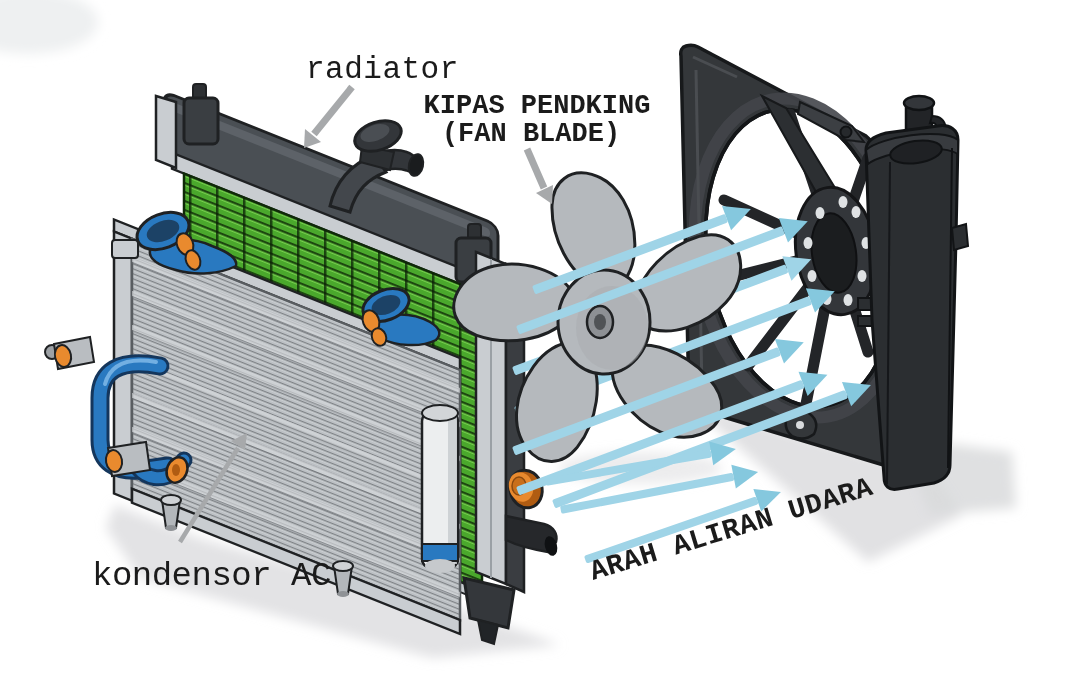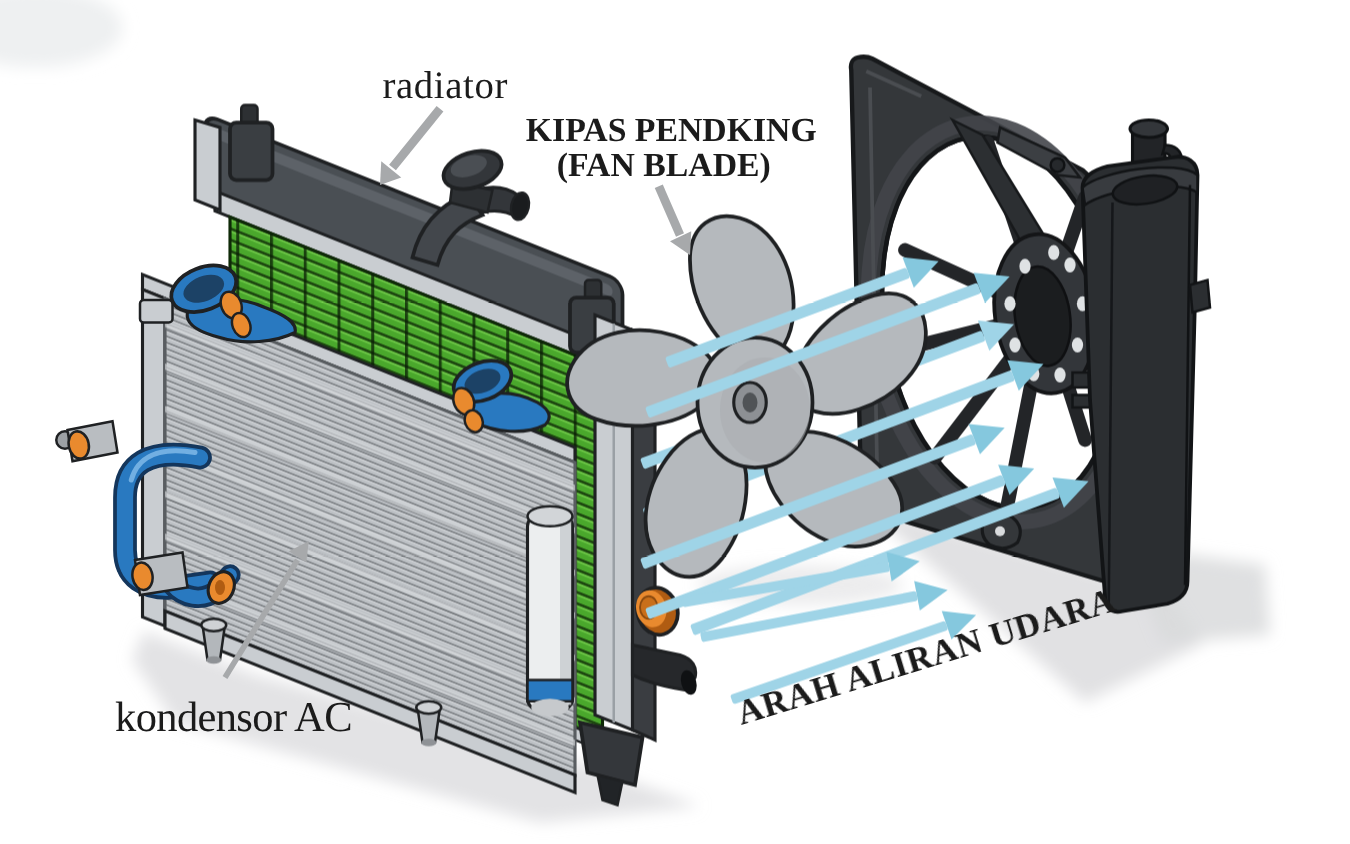--- a/index.html
+++ b/index.html
@@ -7,21 +7,21 @@
     --label-arrow:#a7a9ab; --shadow:#d9dadc; --fan-gray:#b5b9bd;
     --outline:#1f2123; --shroud:#34373a; --shroud-dark:#17191b;
     --reservoir:#2b2e31; --radiator-tank:#4a4f54; --frame-silver:#c9cdd1;
     --core-green:#4aa82c; --core-green-dark:#1d4710; --core-green-light:#74cf4c;
     --condenser-gray:#bcc0c4; --condenser-line:#7f8387; --pipe-blue:#2979c0;
     --pipe-blue-dark:#14365c; --fitting-orange:#e98a2e; --drier-white:#eceeef;
     --bg:#ffffff;
   }
   html,body{margin:0;padding:0;background:#e8e8e8;}
   .stage{width:1080px;height:675px;background:var(--bg);position:relative;overflow:hidden;
-         font-family:Liberation Serif, serif;}
+         font-family:Liberation Mono, monospace;}
   svg{display:block}
   .st{stroke:var(--outline);} .w2{stroke-width:2;} .w25{stroke-width:2.5;} .w3{stroke-width:3;}
   .f-shadow{fill:var(--shadow);} .f-arrow{fill:var(--arrow-blue);}
   .f-arrowd{fill:var(--arrow-blue-deep);}
   .f-labelarrow{fill:var(--label-arrow);} .s-labelarrow{stroke:var(--label-arrow);}
   .f-fan{fill:var(--fan-gray);} .f-shroud{fill:var(--shroud);} .f-resv{fill:var(--reservoir);}
   .f-tank{fill:var(--radiator-tank);} .f-silver{fill:var(--frame-silver);}
   .f-green{fill:var(--core-green);} .f-greend{fill:var(--core-green-dark);} .f-greenl{fill:var(--core-green-light);}
   .f-cond{fill:var(--condenser-gray);} .f-condl{fill:var(--condenser-line);}
   .f-blue{fill:var(--pipe-blue);} .s-blued{stroke:var(--pipe-blue-dark);} .s-blue{stroke:var(--pipe-blue);}

